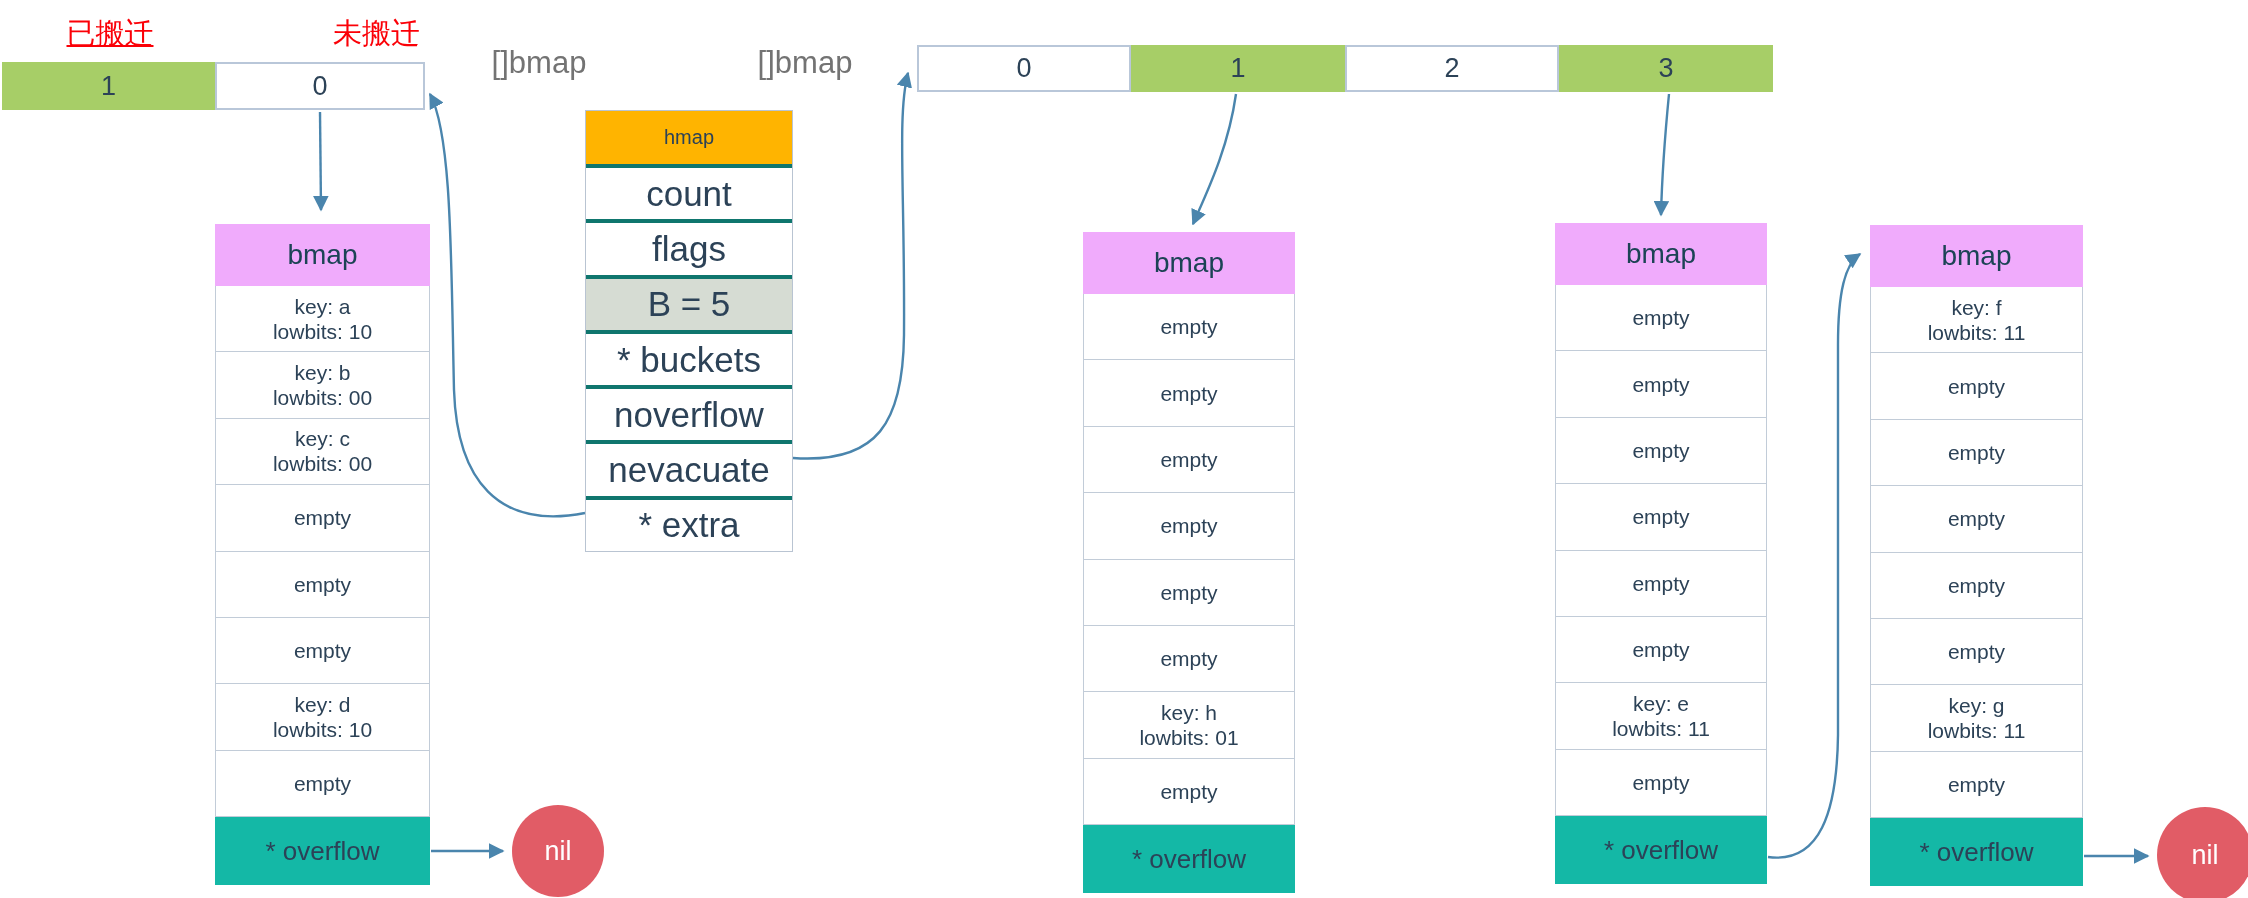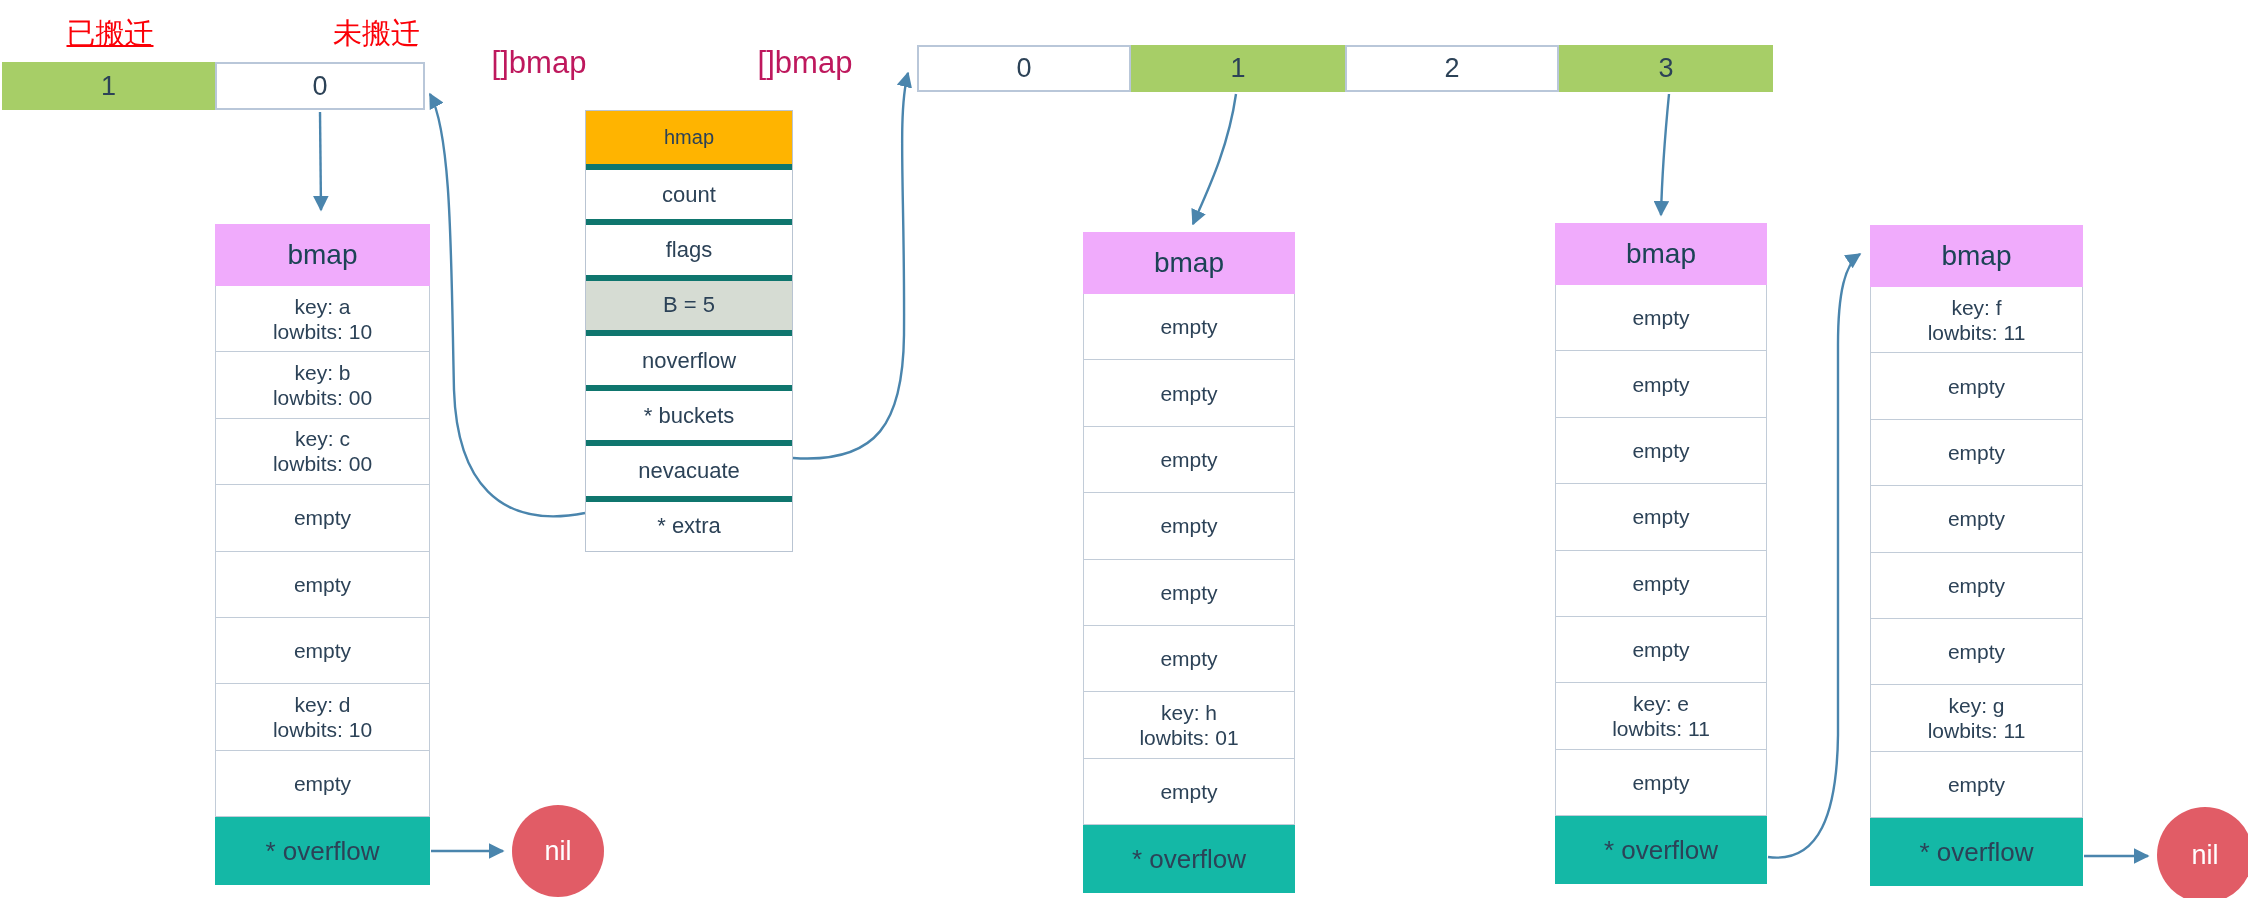--- a/index.html
+++ b/index.html
@@ -3,41 +3,41 @@
 <meta charset="utf-8">
 <style>
   html,body { margin:0; padding:0; background:#ffffff; }
   .canvas {
     position:relative; width:2248px; height:898px; background:#ffffff;
     font-family:"Liberation Sans", sans-serif; color:#2c4257; overflow:hidden;
   }
   .arrow-layer { position:absolute; left:0; top:0; width:2248px; height:898px; pointer-events:none; }
 
   .red-label { position:absolute; color:#fb0007; font-size:29px; font-weight:500; text-align:center; }
-  .slice-label { position:absolute; color:#be185d; font-size:31px; font-weight:500; text-align:center; }
+  .slice-label { position:absolute; color:#737373; font-size:31px; font-weight:500; text-align:center; }
 
   .bar { position:absolute; display:flex; }
   .bar .cell {
     display:flex; align-items:center; justify-content:center;
     font-size:27px; box-sizing:border-box; height:100%;
   }
   .cell.green { background:#a7ce67; }
   .cell.white { background:#ffffff; border:2px solid #b9c7d9; }
 
   .hmap {
     position:absolute; left:585px; top:110px; width:208px;
     border:1px solid #b9c4d2; box-sizing:border-box; background:#ffffff;
   }
   .hmap-header {
     height:53px; background:#ffb400;
     display:flex; align-items:center; justify-content:center; font-size:20px;
   }
   .hmap-row {
-    height:55.3px; border-top:6px solid #0f766e; box-sizing:border-box;
-    display:flex; align-items:center; justify-content:center; font-size:22px; background:#ffffff;
+    height:55.3px; border-top:4px solid #0f766e; box-sizing:border-box;
+    display:flex; align-items:center; justify-content:center; font-size:35px; background:#ffffff;
   }
   .hmap-row.bfield { background:#d6dcd3; }
 
   .bmap { position:absolute; box-sizing:border-box; }
   .bmap-header {
     height:62px; background:#f0abfc;
     display:flex; align-items:center; justify-content:center; font-size:28px; color:#1c4355;
   }
   .slot {
     height:66.4px; background:#ffffff; box-sizing:border-box;
@@ -94,22 +94,22 @@
     <div class="cell green" style="width:214px;">1</div>
     <div class="cell white" style="width:214px;">2</div>
     <div class="cell green" style="width:214px;">3</div>
   </div>
 
   <div class="hmap">
     <div class="hmap-header">hmap</div>
     <div class="hmap-row">count</div>
     <div class="hmap-row">flags</div>
     <div class="hmap-row bfield">B = 5</div>
+    <div class="hmap-row">* buckets</div>
     <div class="hmap-row">noverflow</div>
-    <div class="hmap-row">* buckets</div>
     <div class="hmap-row">nevacuate</div>
     <div class="hmap-row">* extra</div>
   </div>
 
   <div class="bmap" style="left:215px; top:224px; width:215px;">
     <div class="bmap-header">bmap</div>
     <div class="slot">
       <span>key: a</span>
       <span>lowbits: 10</span>
     </div>

